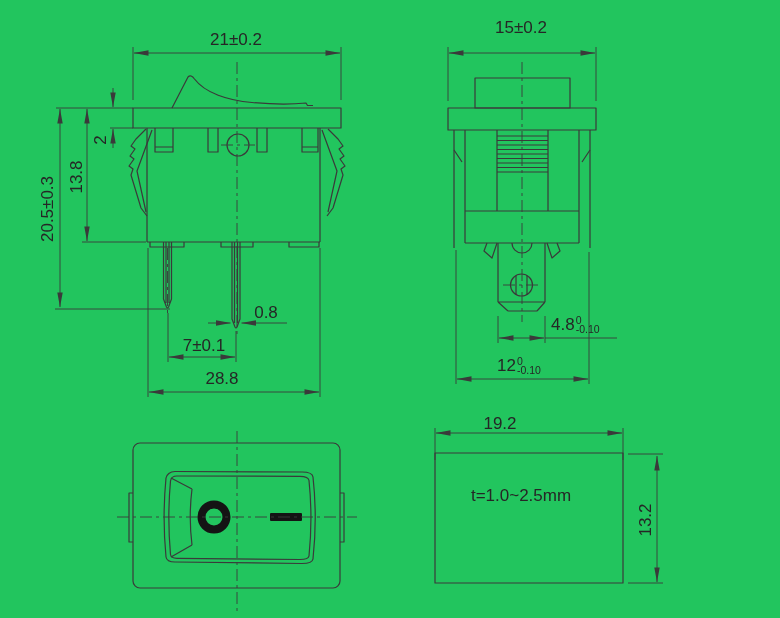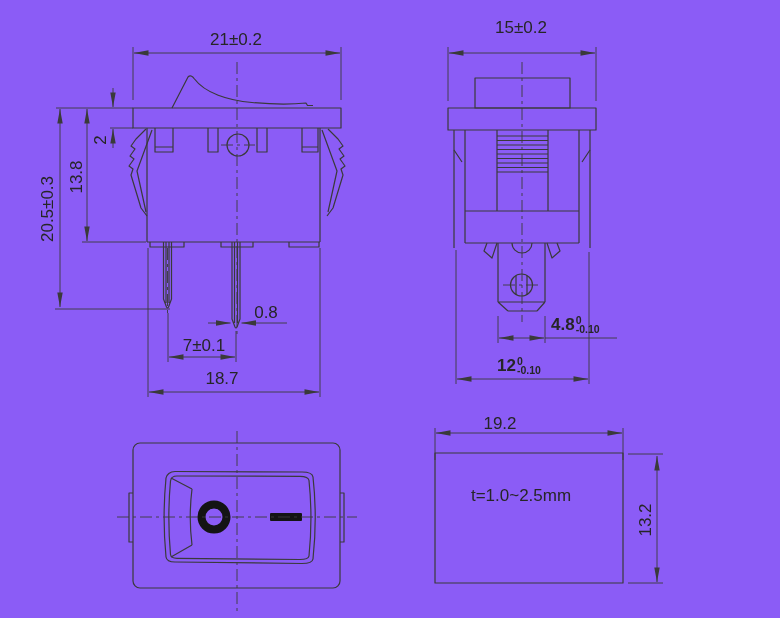--- a/index.html
+++ b/index.html
@@ -1,30 +1,30 @@
 <!DOCTYPE html>
 <html><head>
 <meta charset="utf-8">
 <style>
   html,body{margin:0;padding:0;background:#fff;}
   .canvas{
-    position:relative;width:780px;height:618px;background:#8b5cf6;overflow:hidden;
+    position:relative;width:780px;height:618px;background:#22c55e;overflow:hidden;
     font-family:"Liberation Sans", sans-serif;
   }
   .canvas svg{position:absolute;left:0;top:0;}
   .ln{fill:none;stroke:#3a3a3a;stroke-width:1.2;stroke-linejoin:round;stroke-linecap:butt;}
   .ext{fill:none;stroke:#3a3a3a;stroke-width:0.9;}
   .dl{fill:none;stroke:#3a3a3a;stroke-width:0.9;}
   .cl{fill:none;stroke:#3a3a3a;stroke-width:0.9;stroke-dasharray:12 4 3 4;}
   .dim{
     position:absolute;font-size:17px;color:#262626;white-space:nowrap;line-height:18px;
   }
   .ctr{transform:translate(-50%,-50%);}
   .rot{transform:translate(-50%,-50%) rotate(-90deg);}
-  .tol{display:flex;align-items:center;height:19px;font-weight:bold;}
+  .tol{display:flex;align-items:center;height:19px;}
   .tol .main{font-size:17px;line-height:19px;display:block;}
   .tol .stack{display:flex;flex-direction:column;justify-content:space-between;
     font-size:10.5px;line-height:9px;margin-left:1px;padding:1px 0;}
   .tol .stack span{display:block;}
 </style>
 </head>
 <body>
 
 <div class="canvas">
 
@@ -114,21 +114,21 @@
     <line class="dl" x1="657" y1="456" x2="657" y2="582" marker-start="url(#arr)" marker-end="url(#arr)"></line>
   </g>
 </svg>
 
 <div class="dim ctr" style="left:236px;top:40px">21±0.2</div>
 <div class="dim rot" style="left:48px;top:209px">20.5±0.3</div>
 <div class="dim rot" style="left:77px;top:177px">13.8</div>
 <div class="dim rot" style="left:101px;top:140px">2</div>
 <div class="dim ctr" style="left:266px;top:313px">0.8</div>
 <div class="dim ctr" style="left:204px;top:346px">7±0.1</div>
-<div class="dim ctr" style="left:222px;top:379px">18.7</div>
+<div class="dim ctr" style="left:222px;top:379px">28.8</div>
 
 <div class="dim ctr" style="left:521px;top:28px">15±0.2</div>
 
 <div class="dim tol" style="left:551px;top:315px">
   <span class="main">4.8</span>
   <span class="stack">
     <span>0</span>
     <span>-0.10</span>
   </span>
 </div>

